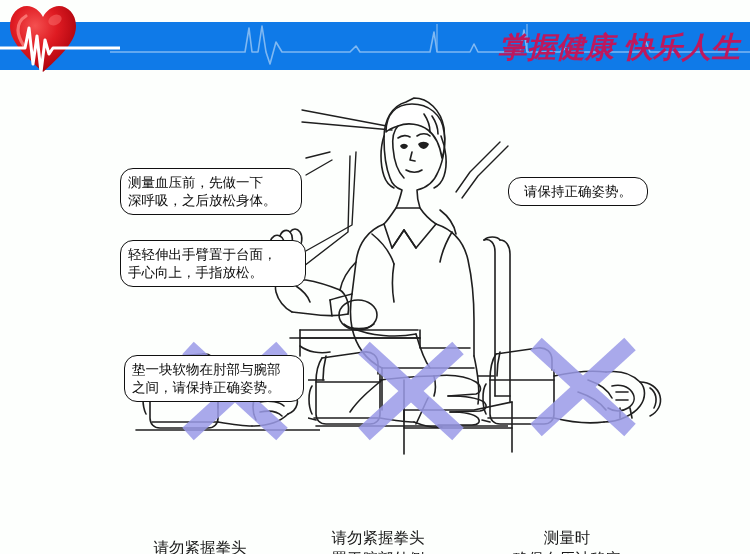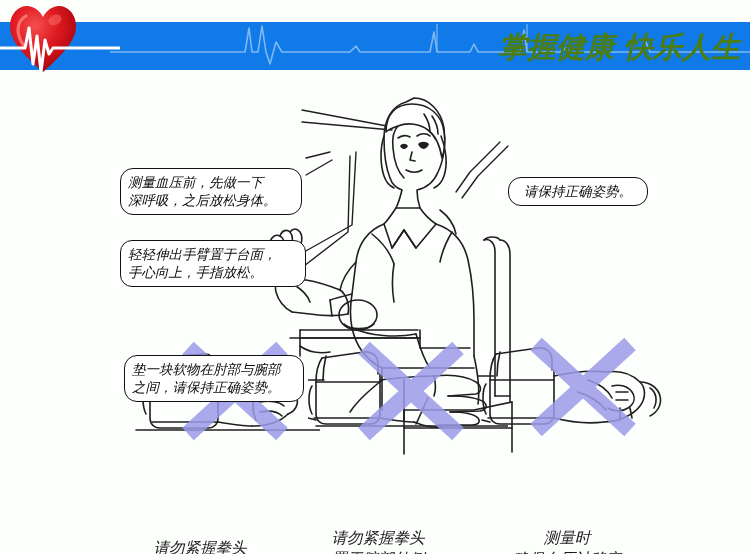--- a/index.html
+++ b/index.html
@@ -52,21 +52,21 @@
     font-family: "DejaVu Sans", "Liberation Sans", sans-serif;
     white-space: nowrap;
     z-index: 6;
   }
   .header-tagline {
     position: absolute;
     right: 10px;
     top: 25px;
     font-size: 29px;
     line-height: 44px;
-    color: #4d7c0f;
+    color: #be185d;
     font-style: italic;
     font-weight: bold;
     white-space: nowrap;
     font-family: "DejaVu Serif", "Liberation Serif", serif;
     z-index: 6;
   }
   .header-heart {
     position: absolute;
     left: 8px;
     top: 2px;
@@ -83,21 +83,20 @@
     z-index: 8;
   }
 
   
   .stage {
     position: absolute;
     left: 0;
     top: 80px;
     width: 596px;
     height: 474px;
-    font-style: italic;
   }
   .art {
     position: absolute;
     left: 0;
     top: 0;
   }
 
   
   .callout {
     position: absolute;
@@ -109,21 +108,21 @@
     font-size: 13.5px;
     line-height: 18px;
     color: #0a0a0a;
     font-family: "DejaVu Sans", "Liberation Sans", sans-serif;
     letter-spacing: 0px;
     z-index: 5;
   }
   .callout div { white-space: nowrap; }
 
   #callout-breathe { left: 120px; top: 88px; width: 182px; }
-  #callout-arm     { left: 120px; top: 160px; width: 186px; border-radius: 12px; }
+  #callout-arm     { left: 120px; top: 160px; width: 186px; }
   #callout-cushion { left: 124px; top: 251px; width: 180px; margin-top: 24px; }
   #callout-posture { left: 508px; top: 97px; width: 140px; text-align: center; }
 
   
   .caption {
     position: absolute;
     text-align: center;
     font-size: 15.5px;
     line-height: 21px;
     color: #1a1a1a;

